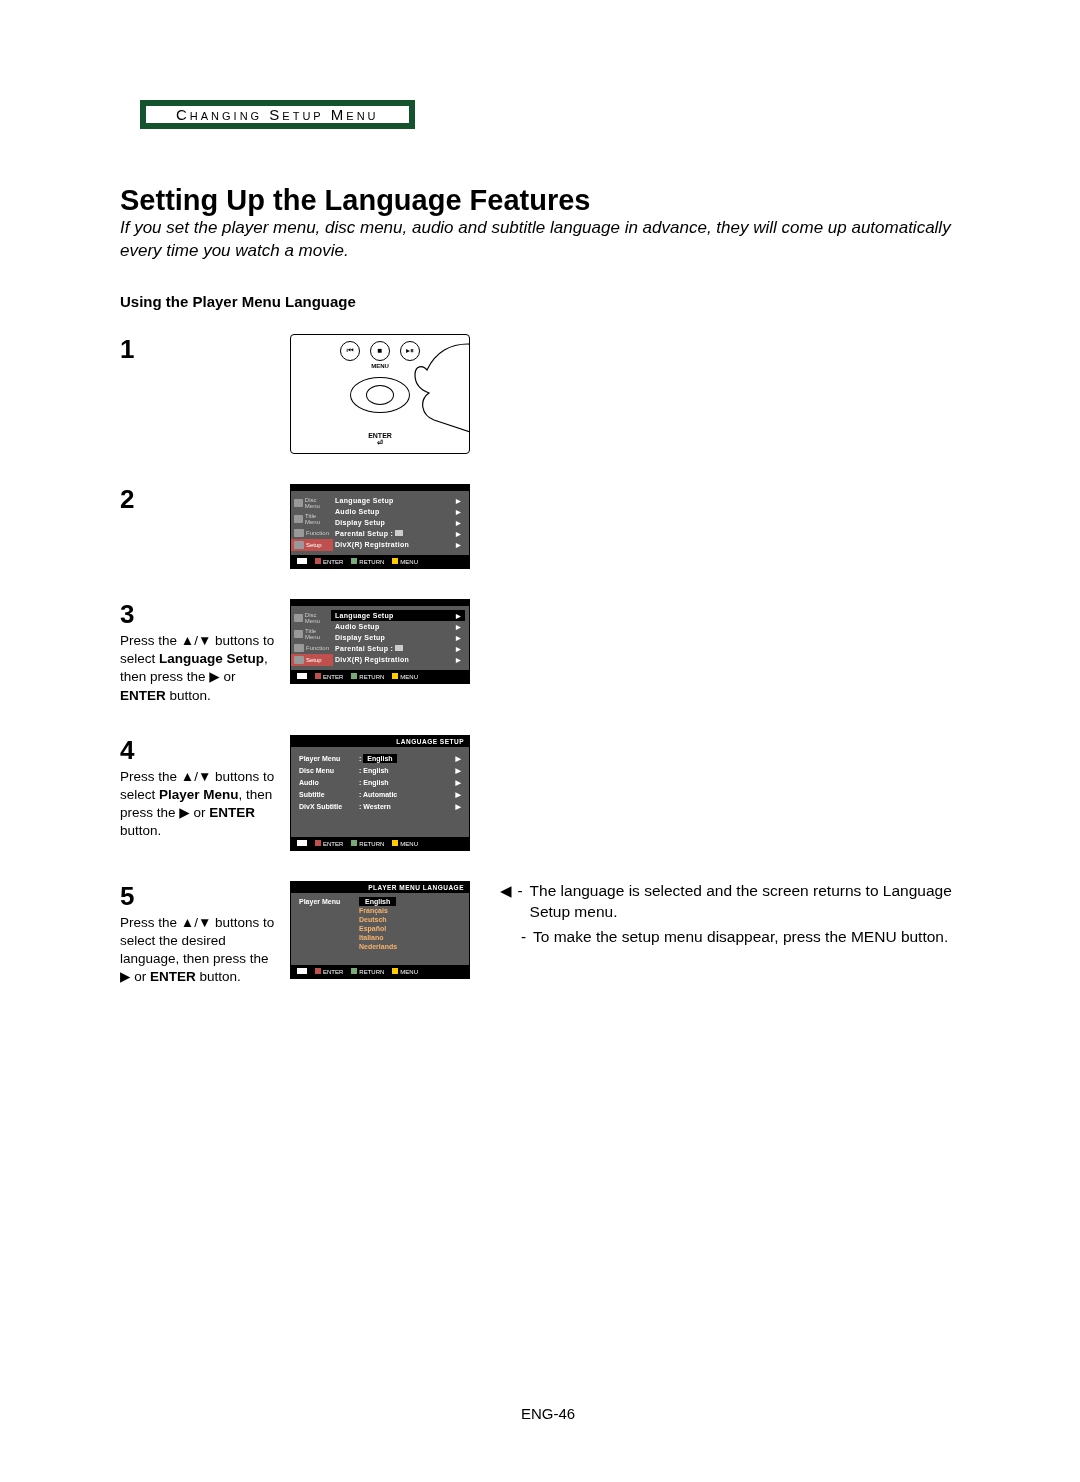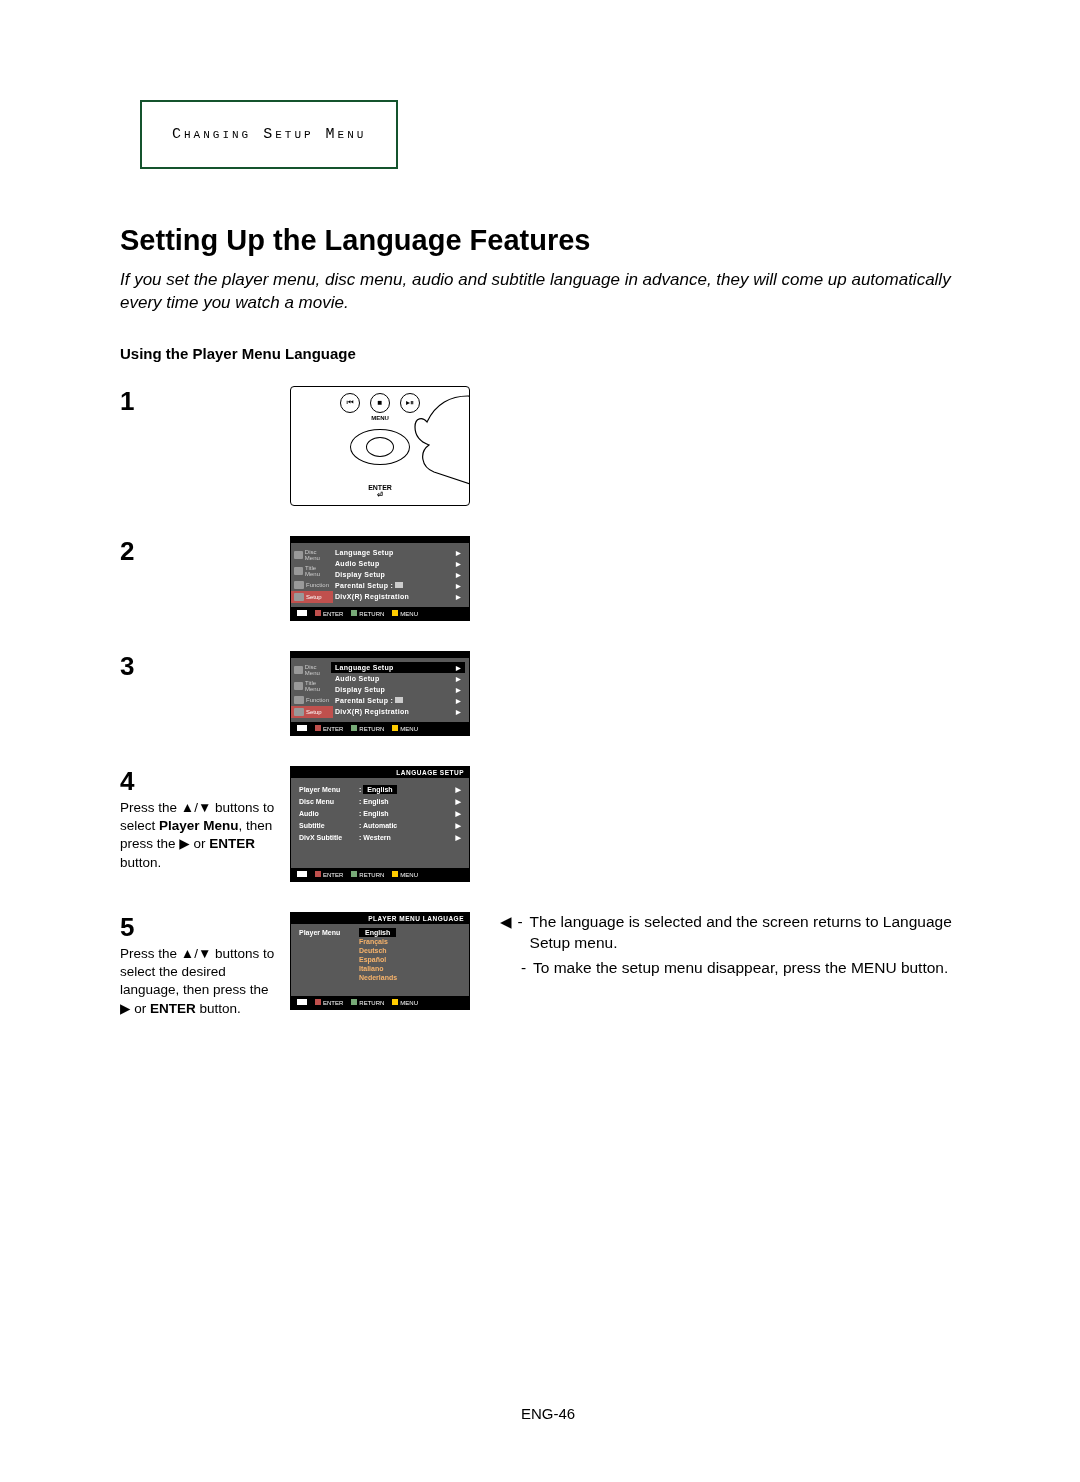--- a/index.html
+++ b/index.html
@@ -6,34 +6,33 @@
   body {
     width: 1080px;
     height: 1482px;
     background: #fff;
     font-family: Arial, Helvetica, sans-serif;
     color: #000;
     padding: 100px 120px 40px 120px;
     position: relative;
   }
   .section-box {
-    border: 2px solid #14532d;
+    border: 6px solid #14532d;
     display: inline-block;
-    padding: 24px 30px;
+    padding: 0 30px;
     letter-spacing: 3px;
     font-size: 15px;
     font-variant: small-caps;
     margin-left: 20px;
     margin-bottom: 55px;
-    font-family: Liberation Mono, monospace;
   }
   .title {
     font-size: 29px;
     font-weight: bold;
-    margin-bottom: 12px;
+    margin-bottom: 0;
   }
   .intro {
     font-size: 17px;
     line-height: 1.35;
     margin-bottom: 30px;
     font-style: italic;
   }
   .subhead {
     font-weight: bold;
     font-size: 15px;
@@ -221,20 +220,23 @@
         <span class="sf-btn"><span class="sq sq3"></span><span>MENU</span></span>
       </div>
     </div>
   </div>
 </div>
 
 
 <div class="step-row">
   <div class="step-left">
     <div class="step-num">3</div>
+    <div class="step-text">
+      <span>Press the ▲/▼ buttons to select </span><b>Language Setup</b><span>, then press the ▶ or </span><b>ENTER</b><span> button.</span>
+    </div>
   </div>
   <div class="step-mid">
     <div class="screen">
       <div class="screen-header"></div>
       <div class="screen-body">
         <div class="screen-side">
           <div class="side-item">
               <span class="side-icon"></span>
               <span>Disc Menu</span>
             </div>

